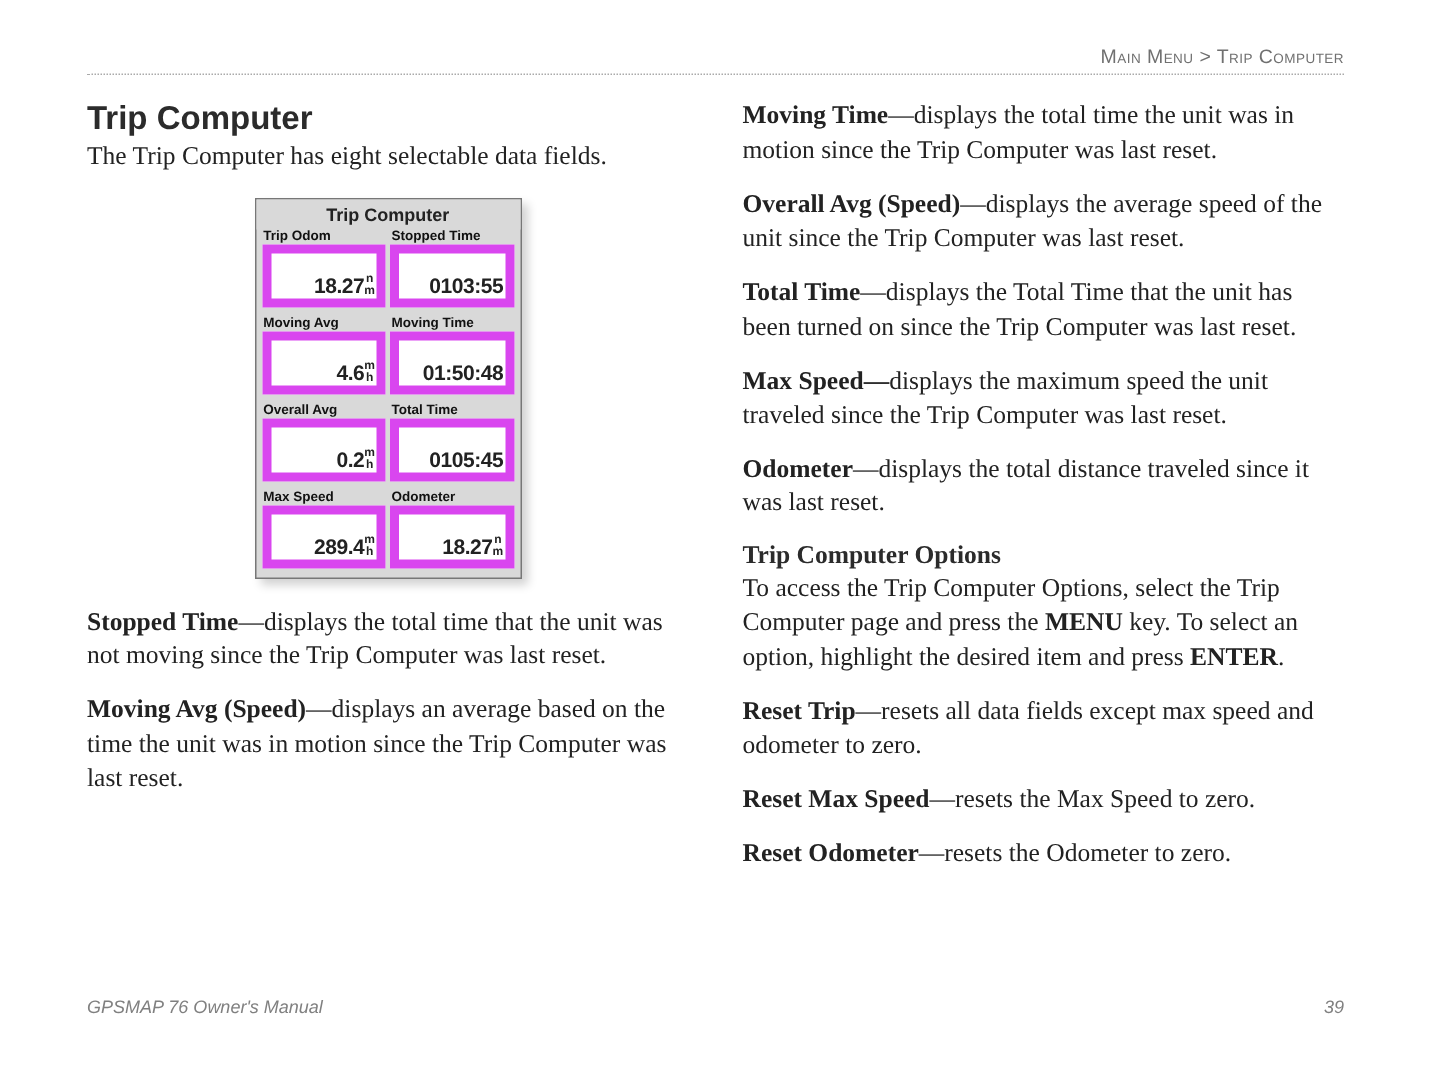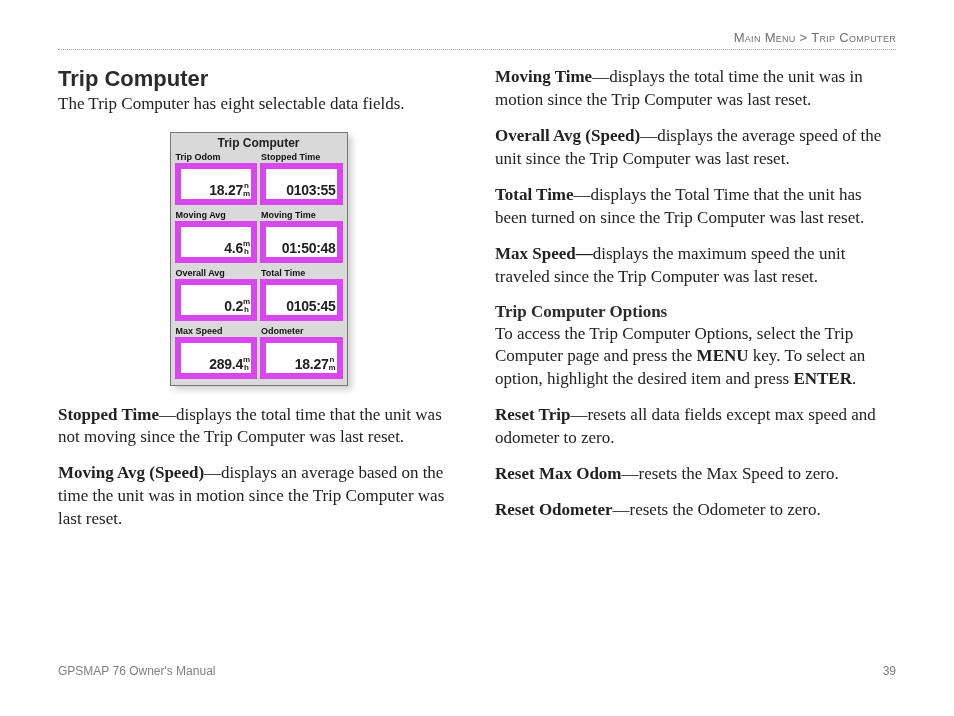--- a/index.html
+++ b/index.html
@@ -121,20 +121,21 @@
     letter-spacing: 0;
   }
   .footer {
     position: absolute;
     bottom: 38px;
     left: 58px;
     right: 58px;
     display: flex;
     justify-content: space-between;
     font-family: Arial, Helvetica, sans-serif;
+    font-style: italic;
     font-size: 12px;
     color: #808080;
     align-items: center;
   }
 </style>
 </head>
 <body>
 
 <div class="page">
   <div class="breadcrumb">
@@ -193,30 +194,31 @@
           <p class="def"><span class="term">Moving Avg (Speed)</span><span>—displays an average based on the time the unit was in motion since the Trip Computer was last reset.</span></p>
         </div>
     </div>
 
     <div class="col">
       <div id="defs-right-top">
           <p class="def"><span class="term">Moving Time</span><span>—displays the total time the unit was in motion since the Trip Computer was last reset.</span></p>
           <p class="def"><span class="term">Overall Avg (Speed)</span><span>—displays the average speed of the unit since the Trip Computer was last reset.</span></p>
           <p class="def"><span class="term">Total Time</span><span>—displays the Total Time that the unit has been turned on since the Trip Computer was last reset.</span></p>
           <p class="def"><span class="term">Max Speed—</span><span>displays the maximum speed the unit traveled since the Trip Computer was last reset.</span></p>
+          <p class="def"><span class="term">Odometer</span><span>—displays the total distance traveled since it was last reset.</span></p>
         </div>
 
       <h2 class="subhead">Trip Computer Options</h2>
       <p class="def">
         <span>To access the Trip Computer Options, select the Trip Computer page and press the </span><span class="term">MENU</span><span> key. To select an option, highlight the desired item and press </span><span class="term">ENTER</span><span>.</span>
       </p>
 
       <div id="defs-options">
           <p class="def"><span class="term">Reset Trip</span><span>—resets all data fields except max speed and odometer to zero.</span></p>
-          <p class="def"><span class="term">Reset Max Odom</span><span>—resets the Max Speed to zero.</span></p>
+          <p class="def"><span class="term">Reset Max Speed</span><span>—resets the Max Speed to zero.</span></p>
           <p class="def"><span class="term">Reset Odometer</span><span>—resets the Odometer to zero.</span></p>
         </div>
     </div>
   </div>
 </div>
 
 <div class="footer">
   <span>GPSMAP 76 Owner's Manual</span>
   <span>39</span>
 </div>

